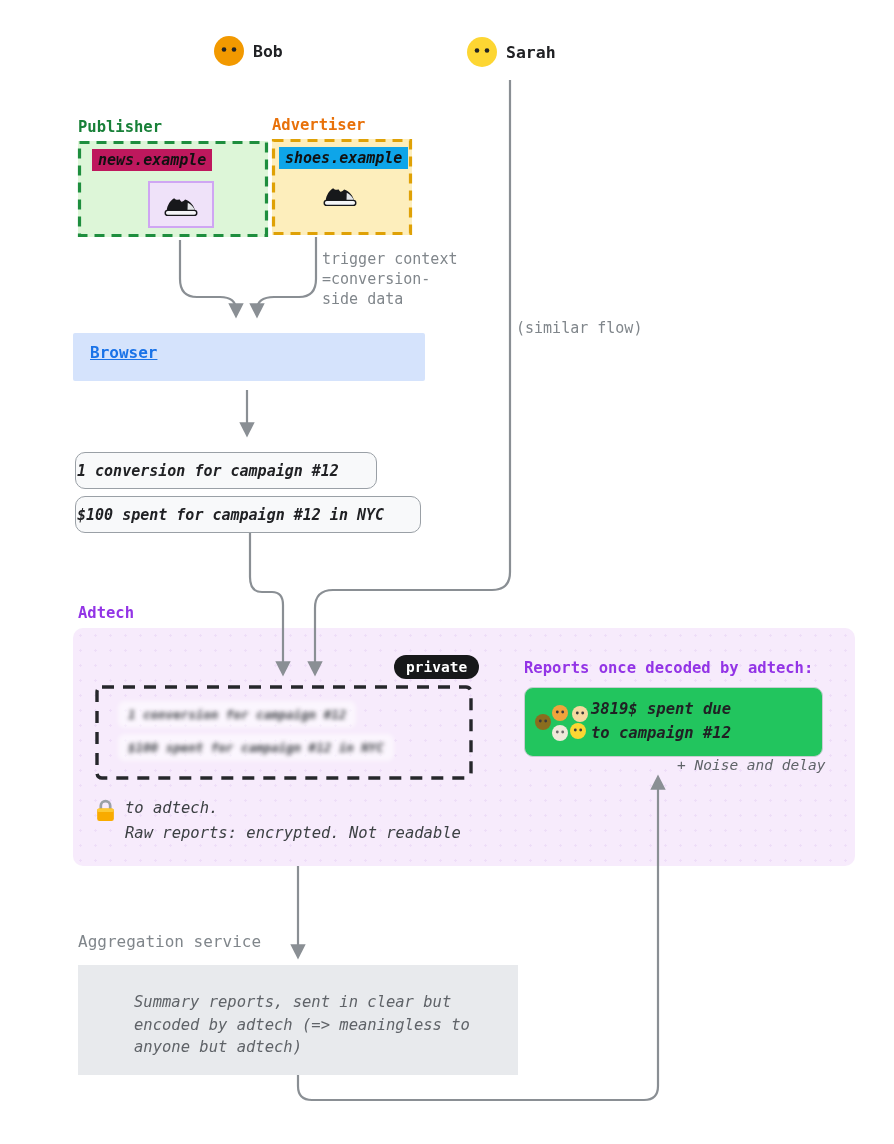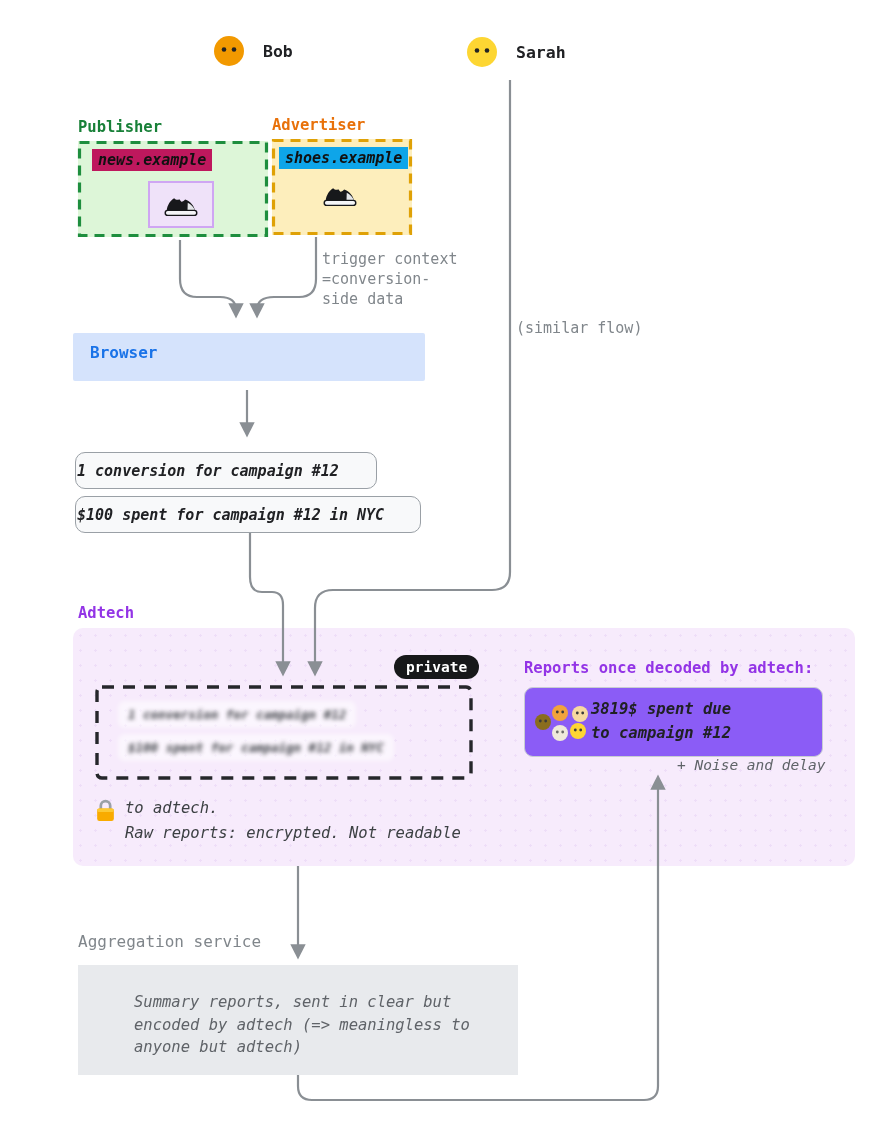--- a/index.html
+++ b/index.html
@@ -2,21 +2,21 @@
 <html><head>
 <meta charset="utf-8">
 <style>
   html,body{margin:0;padding:0;background:#ffffff;}
   .canvas{position:relative;width:894px;height:1144px;background:#fff;
     font-family:"DejaVu Sans Mono","Liberation Mono",monospace;color:#202124;overflow:hidden;}
   .abs{position:absolute;}
   .overlay{position:absolute;left:0;top:0;width:894px;height:1144px;pointer-events:none;z-index:20;}
 
   
-  .actor{display:flex;align-items:center;gap:19px;z-index:5;text-align:right;}
+  .actor{display:flex;align-items:center;gap:9px;z-index:5;text-align:right;}
   #actor-bob{left:214px;top:36px;}
   #actor-sarah{left:467px;top:37px;}
   .actor-label{font-weight:700;font-size:16.5px;color:#202124;}
 
   
   .section-label{font-weight:700;font-size:15.5px;letter-spacing:0;}
   #publisher-label{left:78px;top:118px;color:#188038;}
   #advertiser-label{left:272px;top:116px;color:#e8710a;}
   #adtech-label{left:78px;top:604px;color:#9334e6;}
   #aggregation-label{left:78px;top:932px;color:#80868b;font-weight:400;font-size:16px;}
@@ -32,21 +32,21 @@
   #adv-sneaker{left:322px;top:183px;z-index:6;}
 
   
   .note{color:#80868b;font-size:15px;line-height:20px;white-space:nowrap;}
   #source-note{left:78px;top:249px;}
   #trigger-note{left:322px;top:249px;}
   #similar-flow{left:516px;top:318px;}
 
   
   #browser-box{left:73px;top:333px;width:352px;height:48px;background:#d5e3fc;border-radius:2px;}
-  #browser-label{left:90px;top:343px;color:#1a73e8;font-weight:700;font-size:16px;}
+  #browser-label{left:90px;top:343px;color:#1a73e8;font-weight:700;font-size:16px;text-decoration:underline;}
 
   
   .report-pill{background:#f8f9fa;border:1.6px solid #9aa0a6;border-radius:10px;
     font-style:italic;font-weight:700;font-size:15px;color:#202124;
     display:flex;align-items:center;padding:0 1px;height:37px;box-sizing:border-box;z-index:5;}
   #report-pill-1{left:75px;top:452px;width:302px;}
   #report-pill-2{left:75px;top:496px;width:346px;}
 
   
   #adtech-box{left:73px;top:628px;width:782px;height:238px;background:#f7ebfc;border-radius:10px;
@@ -57,21 +57,21 @@
     align-items:center;padding:0 10px;font-style:italic;font-weight:700;font-size:12.5px;
     color:#3f4247;filter:blur(2px);white-space:nowrap;z-index:6;}
   #enc-pill-1{left:118px;top:701px;}
   #enc-pill-2{left:118px;top:734px;}
   #lock-icon{left:94px;top:798px;z-index:6;}
   #raw-note{left:125px;top:796px;font-style:italic;font-size:15.5px;line-height:25px;
     color:#3c4043;white-space:nowrap;z-index:6;}
 
   
   #decoded-heading{left:524px;top:659px;color:#9334e6;font-weight:700;font-size:15.5px;z-index:6;}
-  #decoded-card{left:524px;top:687px;width:297px;height:68px;background:#8b5cf6;
+  #decoded-card{left:524px;top:687px;width:297px;height:68px;background:#22c55e;
     border:1.6px solid #c8cdd2;border-radius:9px;z-index:6;}
   #emoji-cluster{position:absolute;left:8px;top:10px;width:62px;height:50px;}
   .face{position:absolute;}
   #face-0{left:2px;top:16px;}
   #face-1{left:19px;top:7px;}
   #face-2{left:39px;top:8px;}
   #face-3{left:19px;top:27px;}
   #face-4{left:37px;top:25px;}
   #decoded-text{position:absolute;left:66px;top:9px;font-style:italic;font-weight:700;
     font-size:15.5px;line-height:24px;color:#202124;white-space:nowrap;}

